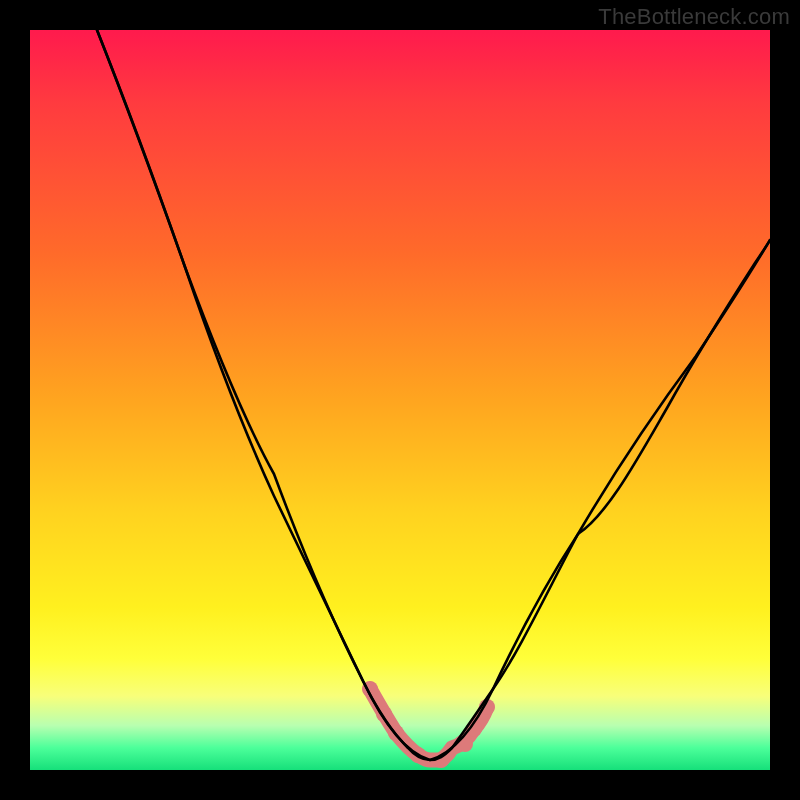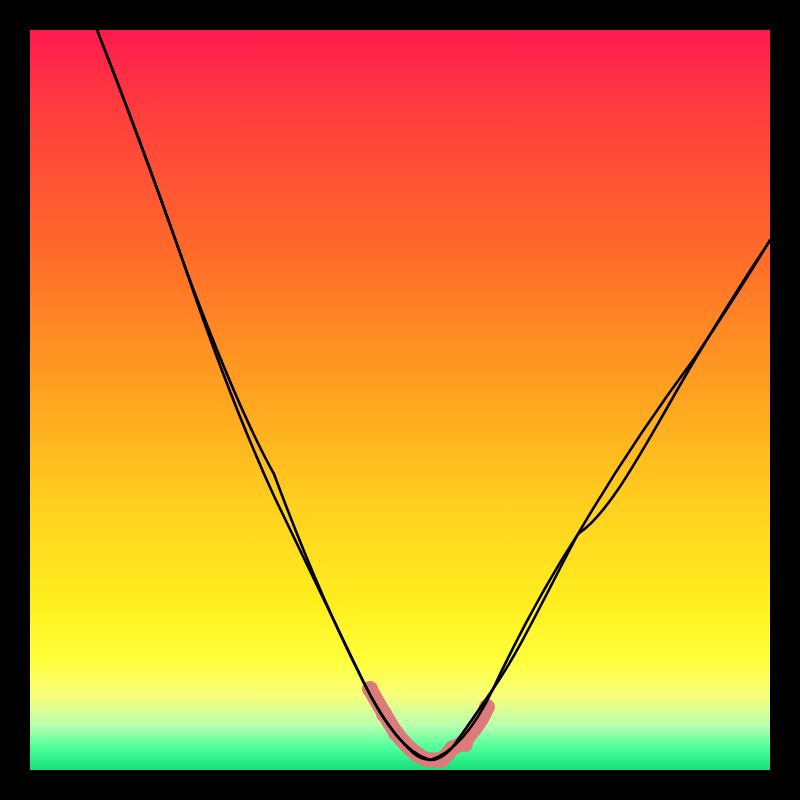--- a/index.html
+++ b/index.html
@@ -89,13 +89,14 @@
                Q 110 108 155 237
                Q 200 370 244 466
                Q 290 562 333 651
                Q 366 720 400 730
                Q 434 720 463 659
                Q 505 570 548 504
                Q 600 415 666 326
                Q 710 260 740 210" fill="none" stroke="#000" stroke-width="2.6" stroke-linecap="round"></path>
     </svg>
   </div>
+  <div class="watermark">TheBottleneck.com</div>
 </div>
 
 </body></html>

